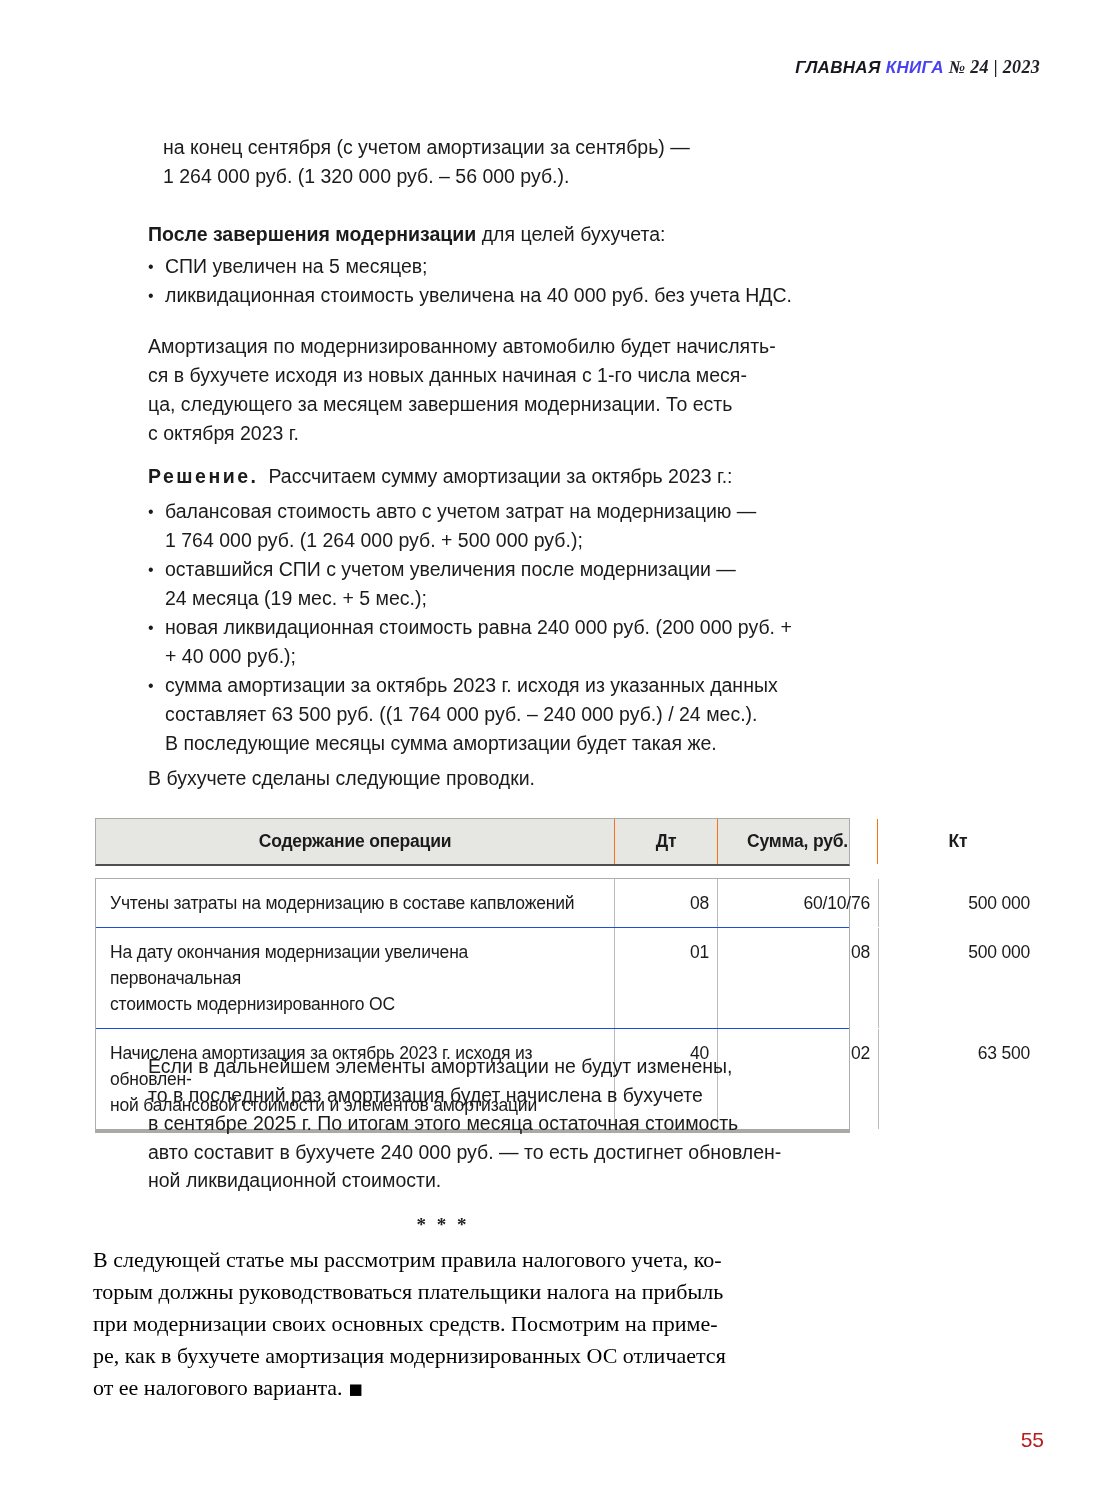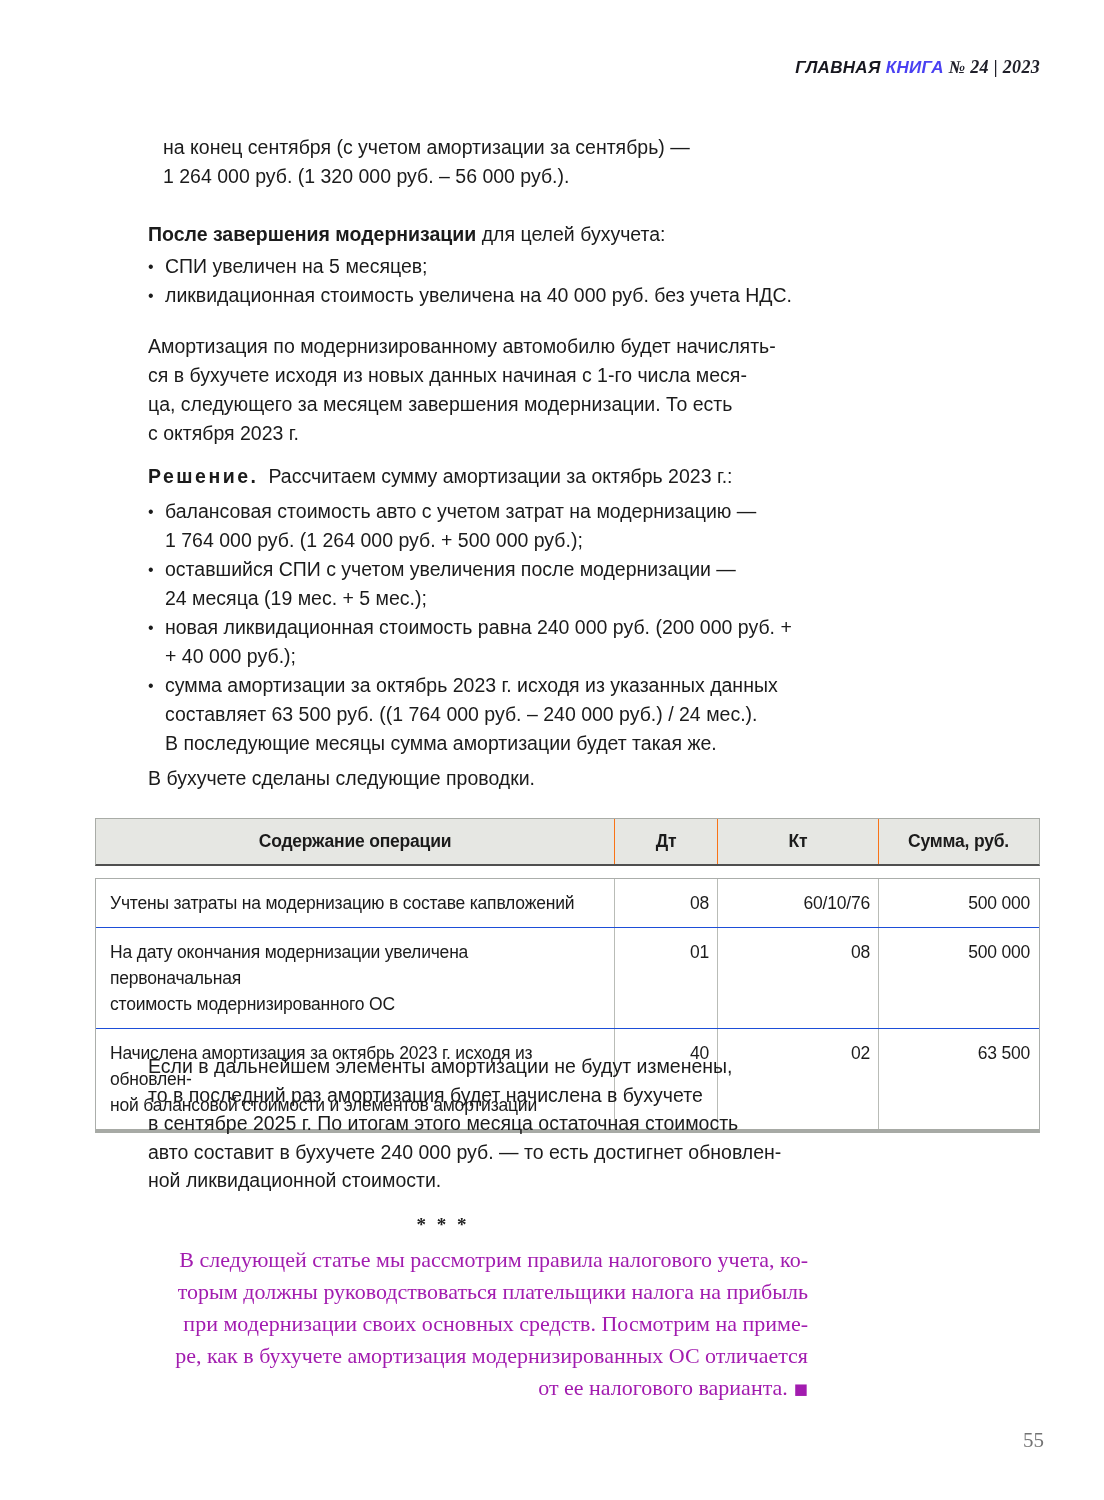--- a/index.html
+++ b/index.html
@@ -62,21 +62,21 @@
 
   .solution-bullets { margin-top: 6px; }
 
   .postings-intro { margin-top: 6px; }
 
   
   .postings-table {
     position: absolute;
     top: 818px;
     left: 95px;
-    width: 945px;
+    width: 755px;
     font-size: 17.5px;
     letter-spacing: -0.2px;
   }
   .tbl-header {
     display: flex;
     align-items: stretch;
     background: #e6e7e3;
     border: 1px solid #a9aca7;
     border-bottom: 2px solid #4f4f4f;
     height: 48px;
@@ -135,32 +135,31 @@
     color: #222;
   }
   .final-para {
     position: absolute;
     top: 1244px;
     left: 93px;
     width: 715px;
     font-family: "Liberation Serif", serif;
     font-size: 22px;
     line-height: 32px;
-    color: #a21caf;
-    text-align: right;
+    color: #000000;
   }
   .end-marker { font-size: 15px; vertical-align: 1px; margin-left: 6px; font-family: "DejaVu Sans", sans-serif; }
 
   .page-number {
     position: absolute;
     top: 1428px;
     right: 60px;
-    font-family: Liberation Serif, serif;
+    font-family: Liberation Sans, sans-serif;
     font-size: 21px;
-    color: #737373;
+    color: #b91c1c;
   }
 </style>
 </head>
 <body>
 
 <div class="page">
 
   <div class="masthead">
     <span class="brand-black">ГЛАВНАЯ </span><span class="brand-blue">КНИГА</span><span class="issue"> № 24 | 2023</span>
   </div>
@@ -219,22 +218,22 @@
     </div>
 
     <div class="postings-intro">В бухучете сделаны следующие проводки.</div>
 
   </div>
 
   <div class="postings-table">
     <div class="tbl-header">
       <div class="cell c-op">Содержание операции</div>
       <div class="cell c-dt">Дт</div>
+      <div class="cell c-sum">Сумма, руб.</div>
       <div class="cell c-kt">Кт</div>
-      <div class="cell c-sum">Сумма, руб.</div>
     </div>
     <div class="tbl-gap"></div>
     <div class="tbl-body">
       <div class="tbl-row">
         <div class="cell c-op preline">Учтены затраты на модернизацию в составе капвложений</div>
         <div class="cell c-dt">08</div>
         <div class="cell c-kt">60/10/76</div>
         <div class="cell c-sum">500 000</div>
       </div>
       <div class="tbl-row">

